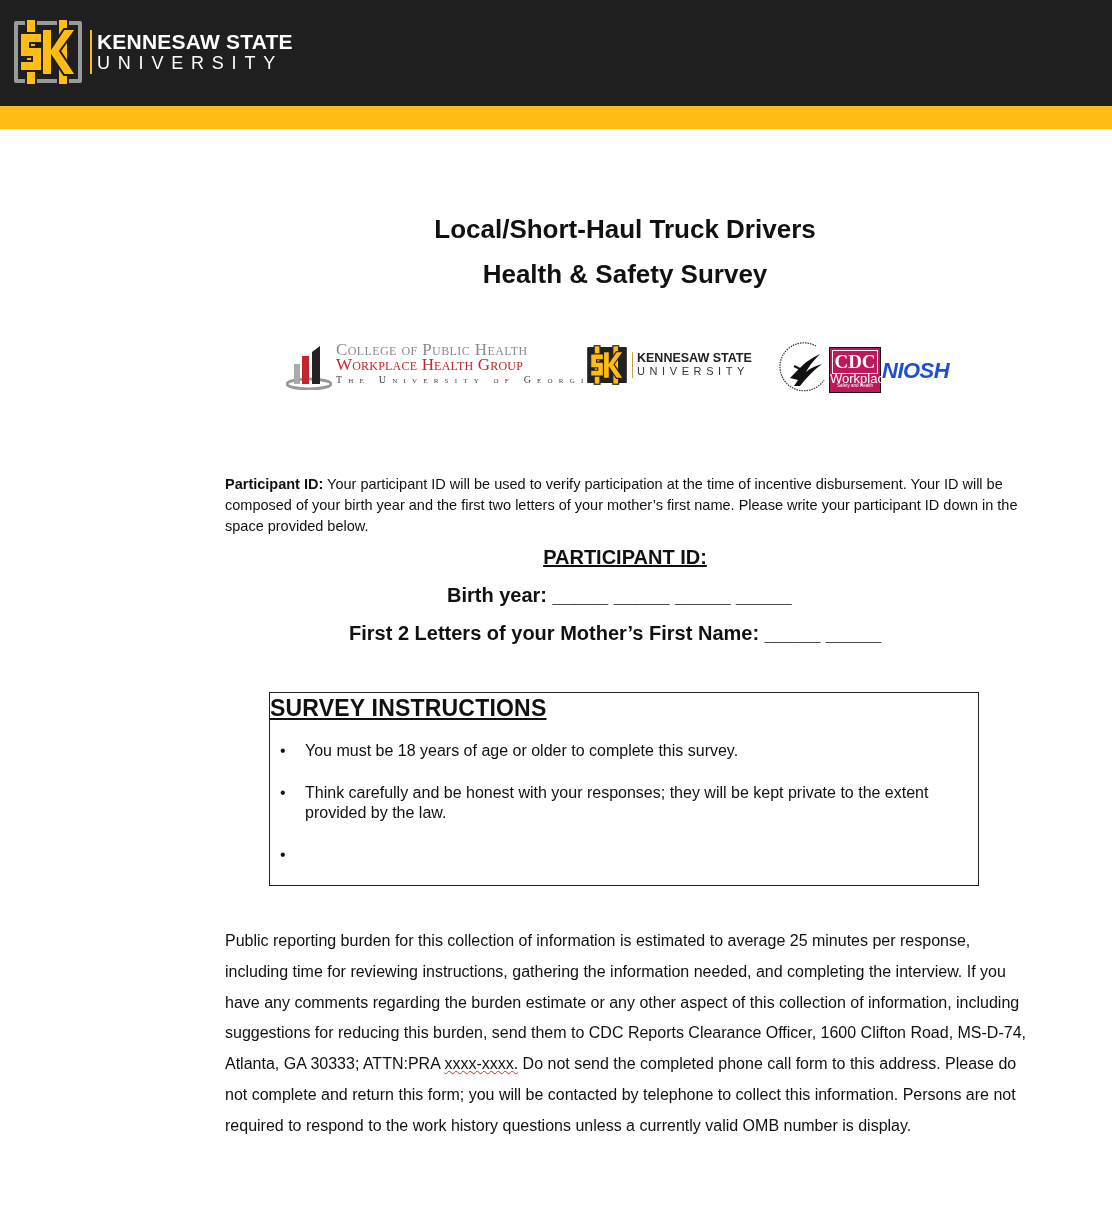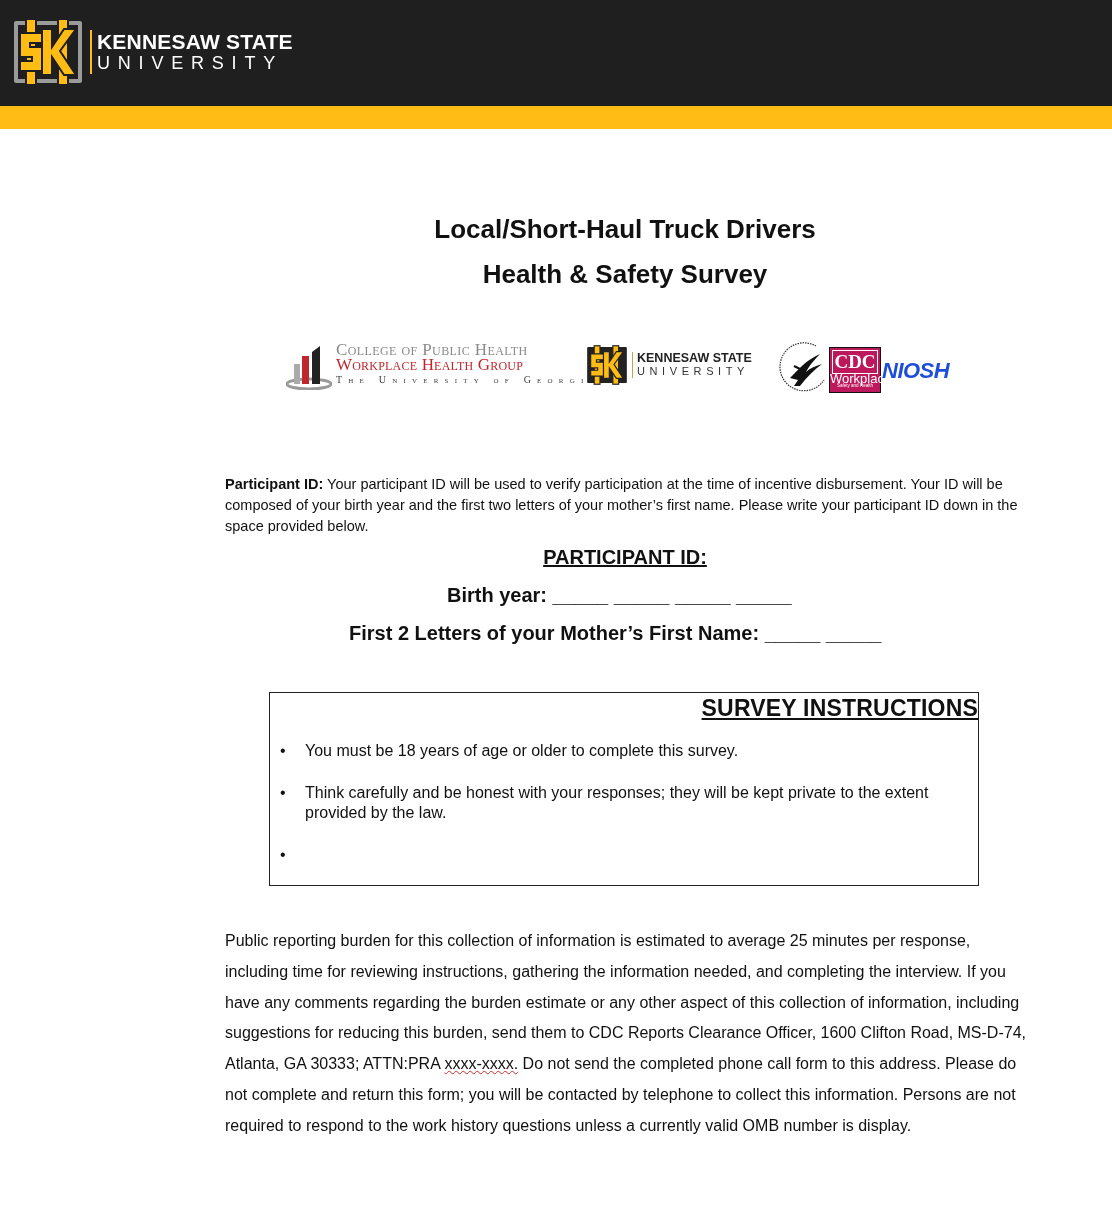--- a/index.html
+++ b/index.html
@@ -40,21 +40,21 @@
   .niosh { position:absolute; left:882px; top:20px; font-weight:bold; font-style:italic; font-size:22px; color:#1d4ed8; letter-spacing:-0.5px; }
 
   .pid-para { position:absolute; left:225px; top:474px; width:800px; font-size:14.5px; line-height:21px; color:#111; }
   .pid-para b { font-weight:bold; }
   .pid-head { position:absolute; left:0; width:1250px; top:546px; text-align:center; font-weight:bold; font-size:20px; text-decoration:underline; }
   .pid-line { position:absolute; font-weight:bold; font-size:20px; white-space:pre; }
   .birth { left:447px; top:584px; }
   .mother { left:349px; top:622px; }
 
   .instr-box { position:absolute; left:269px; top:692px; width:710px; height:194px; border:1.5px solid #222; box-sizing:border-box; }
-  .instr-title { text-align:right; font-weight:bold; font-size:23px; text-decoration:underline; margin-top:2px; letter-spacing:0.2px; }
+  .instr-title { text-align:left; font-weight:bold; font-size:23px; text-decoration:underline; margin-top:2px; letter-spacing:0.2px; }
   .instr-list { list-style:none; margin:0; padding:0; position:absolute; left:0; top:48px; width:100%; }
   .instr-item { position:relative; padding-left:35px; font-size:16px; line-height:20px; margin-bottom:22px; width:640px; }
   .instr-item .bullet { position:absolute; left:10px; top:0; }
 
   .burden { position:absolute; left:225px; top:926px; width:810px; font-size:16px; line-height:30.8px; color:#111; }
   .squiggle { text-decoration:underline wavy #d42a2a; text-decoration-thickness:1px; }
 </style>
 </head>
 <body>
 

